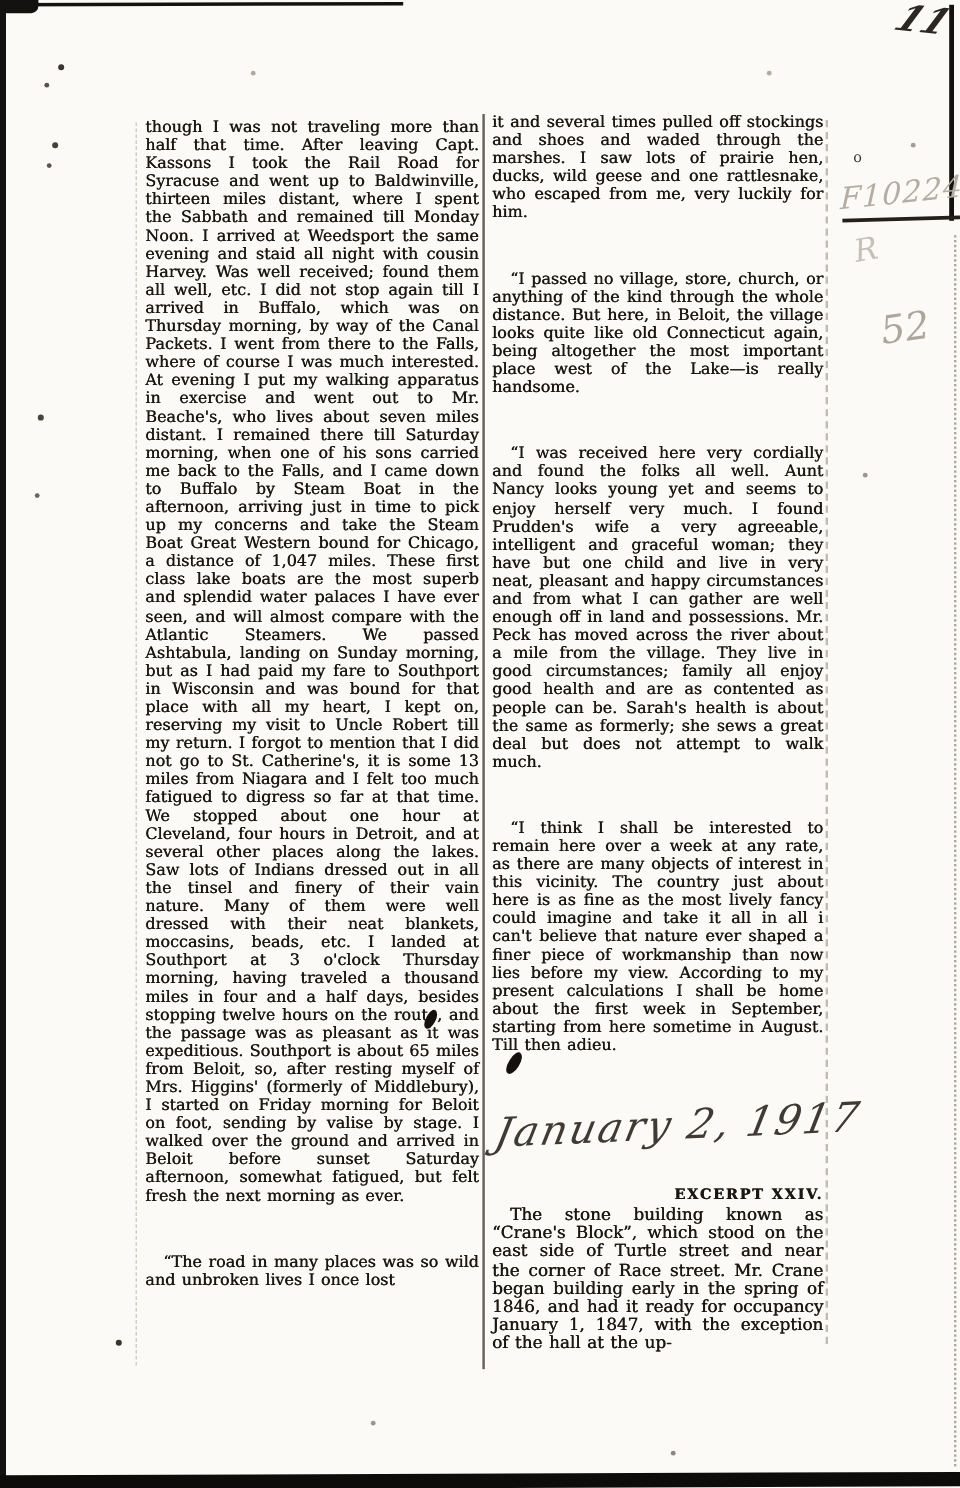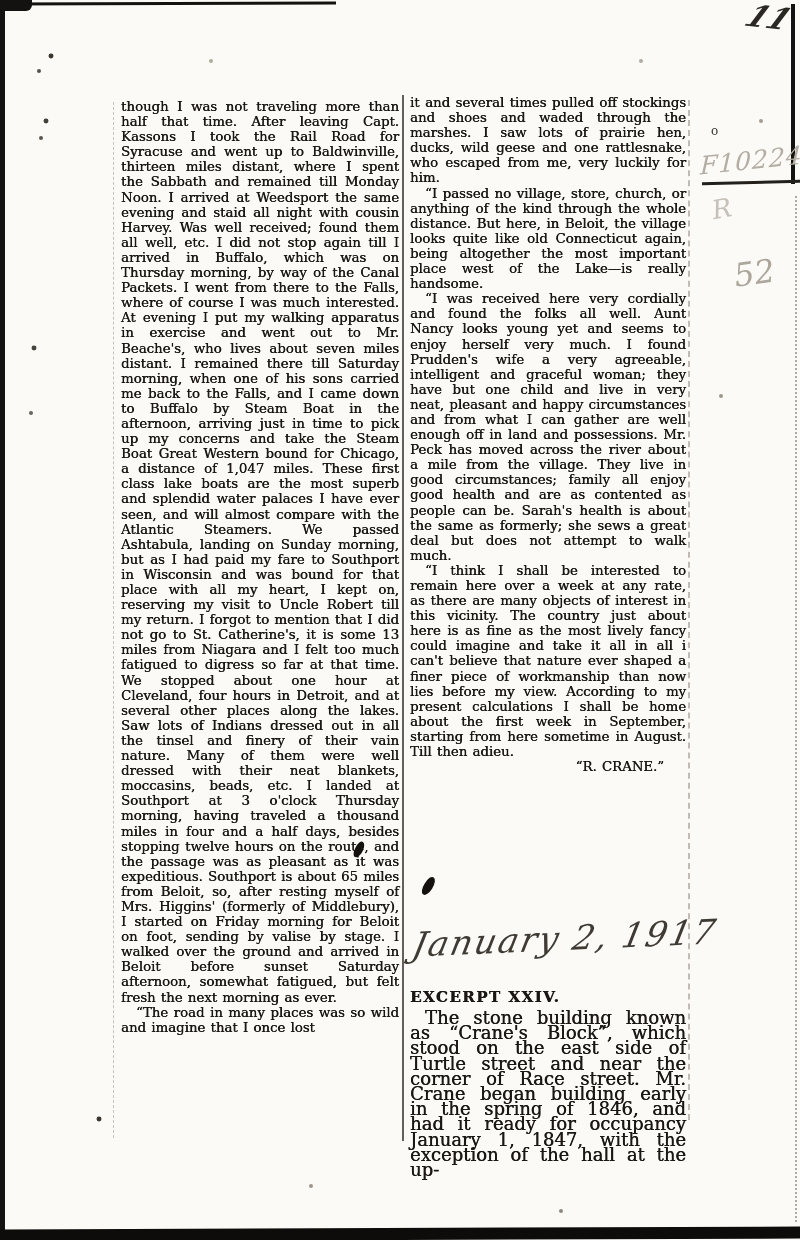--- a/index.html
+++ b/index.html
@@ -29,32 +29,32 @@
     position:absolute;
     font-size:13.3px;
     line-height:15.1px;
     text-align:justify;
     text-shadow:0.35px 0 0 currentColor;
     word-spacing:1px;
   }
   .col-left  { left:121px; top:99px;  width:278px; }
   .col-right { left:410px; top:95px;  width:276px; }
   .col p { margin:0; }
-  .col p.indent { text-indent:15px; }
+  .col p.indent { text-indent:15px;margin-top:40px; }
   .sig-line { margin:0; text-indent:30px; }
   .sig-name { margin:0; text-align:right; padding-right:22px; }
   
   .excerpt { position:absolute; left:410px; top:988px; width:276px; }
   .excerpt h3 {
-    margin:0 0 4px 0; text-align:left;
-    font-size:15px; font-weight:bold; letter-spacing:1.5px;
+    margin:0 0 4px 0; text-align:right;
+    font-size:12px; font-weight:bold; letter-spacing:1.5px;
     text-shadow:0.4px 0 0 currentColor;
   }
   .excerpt p {
-    margin:0; font-size:18px; line-height:15.2px; text-align:justify;
+    margin:0; font-size:14px; line-height:15.2px; text-align:justify;
     text-indent:15px; text-shadow:0.35px 0 0 currentColor; word-spacing:1px;
   }
   
   .hand { position:absolute; font-family:"DejaVu Serif", serif; font-style:italic; white-space:nowrap; }
   .hw-page-num { left:748px; top:0px; font-size:30px; color:#2b2824; transform:rotate(6deg) skewX(-22deg); font-weight:bold; }
   .hw-circle { left:711px; top:124px; font-size:12px; font-style:normal; color:#3a3631; }
   .hw-code { left:700px; top:146px; font-size:25px; color:#b3ada3; transform:rotate(-6deg) skewX(-8deg); letter-spacing:1px; }
   .hw-initials { left:712px; top:193px; font-size:26px; color:#c6c1b8; transform:rotate(-10deg); letter-spacing:8px; }
   .hw-number { left:734px; top:254px; font-size:32px; color:#aca69c; transform:rotate(-8deg); }
   .hw-date {
@@ -97,29 +97,28 @@
   <div class="edge edge-right-top"></div>
   <div class="edge margin-hline"></div>
   <div class="dotted-right"></div>
   <div class="col-divider"></div>
   <div class="rcol-dashes"></div>
   <div class="lcol-dashes"></div>
   <div class="speckles"></div>
 
   <div class="col col-left">
     <p>though I was not traveling more than half that time.  After leaving Capt. Kassons I took the Rail Road for Syracuse and went up to Baldwinville, thirteen miles distant, where I spent the Sabbath and remained till Monday Noon.  I arrived at Weedsport the same evening and staid all night with cousin Harvey.  Was well received; found them all well, etc.  I did not stop again till I arrived in Buffalo, which was on Thursday morning, by way of the Canal Packets.  I went from there to the Falls, where of course I was much interested.  At evening I put my walking apparatus in exercise and went out to Mr. Beache's, who lives about seven miles distant.  I remained there till Saturday morning, when one of his sons carried me back to the Falls, and I came down to Buffalo by Steam Boat in the afternoon, arriving just in time to pick up my concerns and take the Steam Boat Great Western bound for Chicago, a distance of 1,047 miles.  These first class lake boats are the most superb and splendid water palaces I have ever seen, and will almost compare with the Atlantic Steamers.  We passed Ashtabula, landing on Sunday morning, but as I had paid my fare to Southport in Wisconsin and was bound for that place with all my heart, I kept on, reserving my visit to Uncle Robert till my return.  I forgot to mention that I did not go to St. Catherine's, it is some 13 miles from Niagara and I felt too much fatigued to digress so far at that time.  We stopped about one hour at Cleveland, four hours in Detroit, and at several other places along the lakes. Saw lots of Indians dressed out in all the tinsel and finery of their vain nature.  Many of them were well dressed with their neat blankets, moccasins, beads, etc.  I landed at Southport at 3 o'clock Thursday morning, having traveled a thousand miles in four and a half days, besides stopping twelve hours on the route, and the passage was as pleasant as it was expeditious.  Southport is about 65 miles from Beloit, so, after resting myself of Mrs. Higgins' (formerly of Middlebury), I started on Friday morning for Beloit on foot, sending by valise by stage.  I walked over the ground and arrived in Beloit before sunset Saturday afternoon, somewhat fatigued, but felt fresh the next morning as ever.</p>
-    <p class="indent">“The road in many places was so wild and imagine that I once lost</p>
+    <p class="indent">“The road in many places was so wild and unbroken lives I once lost</p>
   </div>
 
   <div class="col col-right">
     <p>it and several times pulled off stockings and shoes and waded through the marshes.  I saw lots of prairie hen, ducks, wild geese and one rattlesnake, who escaped from me, very luckily for him.</p>
     <p class="indent">“I passed no village, store, church, or anything of the kind through the whole distance.  But here, in Beloit, the village looks quite like old Connecticut again, being altogether the most important place west of the Lake—is really handsome.</p>
     <p class="indent">“I was received here very cordially and found the folks all well. Aunt Nancy looks young yet and seems to enjoy herself very much. I found Prudden's wife a very agreeable, intelligent and graceful woman; they have but one child and live in very neat, pleasant and happy circumstances and from what I can gather are well enough off in land and possessions.  Mr. Peck has moved across the river about a mile from the village.  They live in good circumstances; family all enjoy good health and are as contented as people can be.  Sarah's health is about the same as formerly; she sews a great deal but does not attempt to walk much.</p>
     <p class="indent">“I think I shall be interested to remain here over a week at any rate, as there are many objects of interest in this vicinity.  The country just about here is as fine as the most lively fancy could imagine and take it all in all i can't believe that nature ever shaped a finer piece of workmanship than now lies before my view.  According to my present calculations I shall be home about the first week in September, starting from here sometime in August.  Till then adieu.</p>
-    <p class="sig-name">“R. CRANE.”</p>
   </div>
 
   <div class="excerpt">
     <h3>EXCERPT XXIV.</h3>
     <p>The stone building known as “Crane's Block”, which stood on the east side of Turtle street and near the corner of Race street.  Mr. Crane began building early in the spring of 1846, and had it ready for occupancy January 1, 1847, with the exception of the hall at the up-</p>
   </div>
 
   <div class="hand hw-page-num">11</div>
   <div class="hand hw-circle">o</div>
   <div class="hand hw-code">F10224</div>

